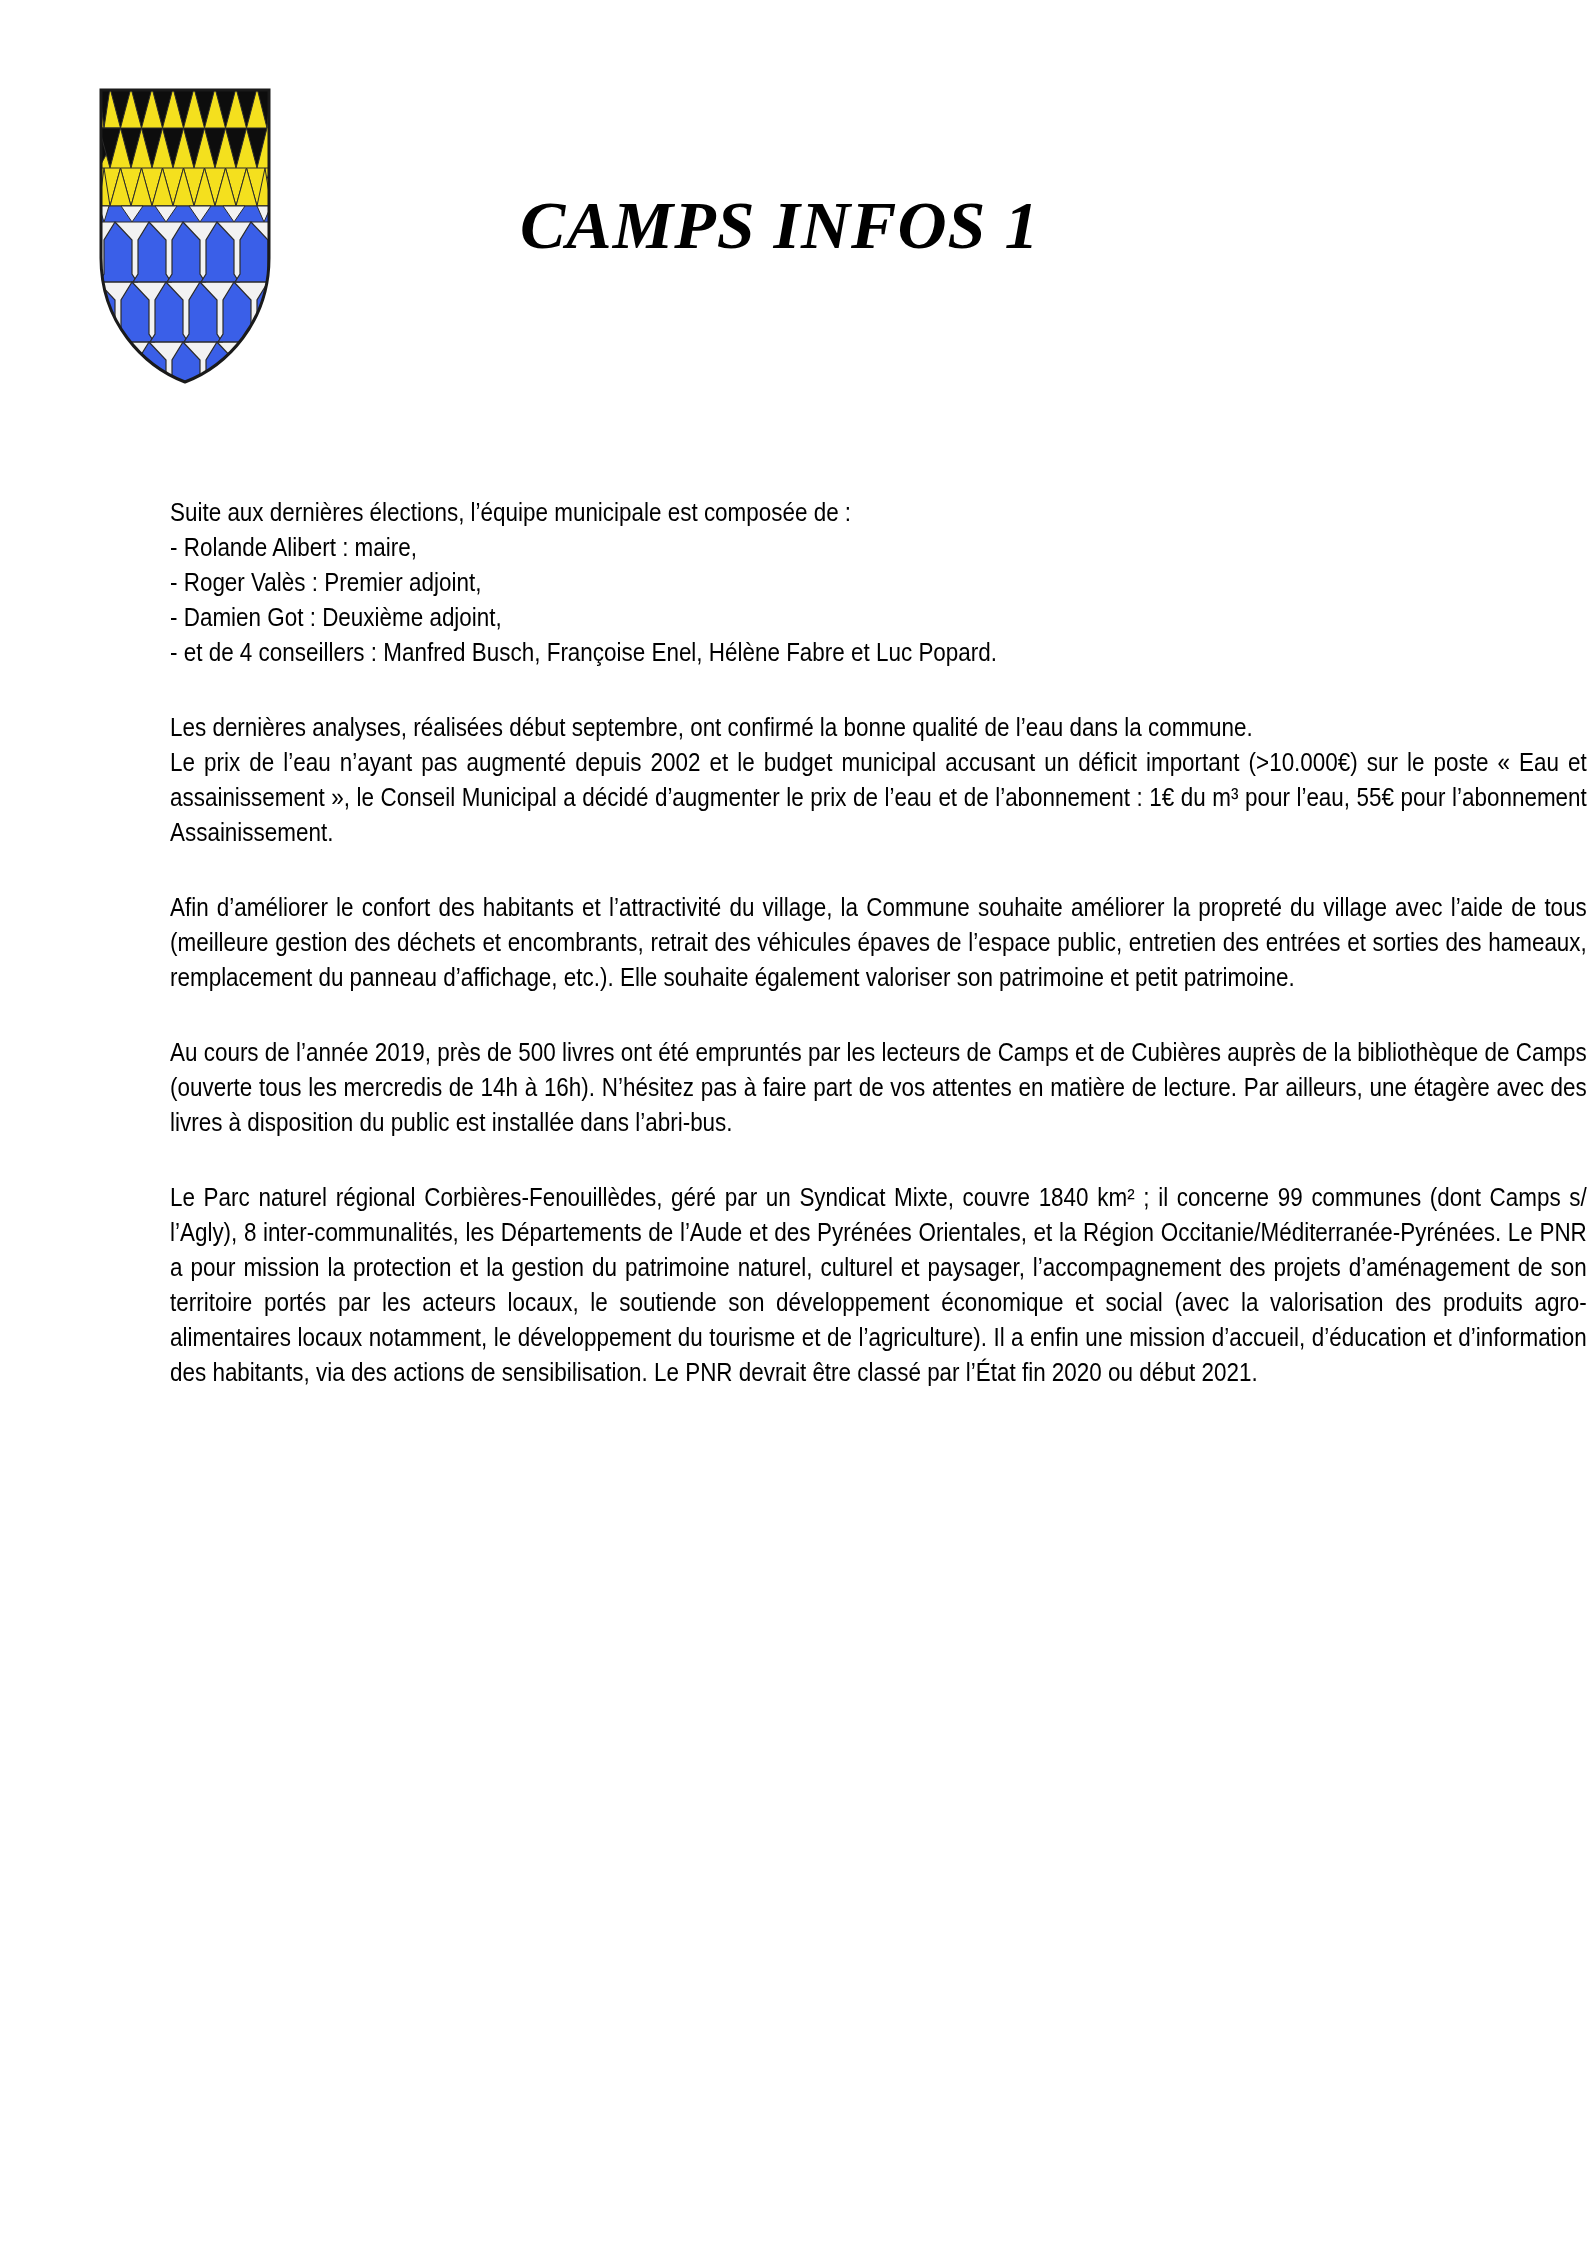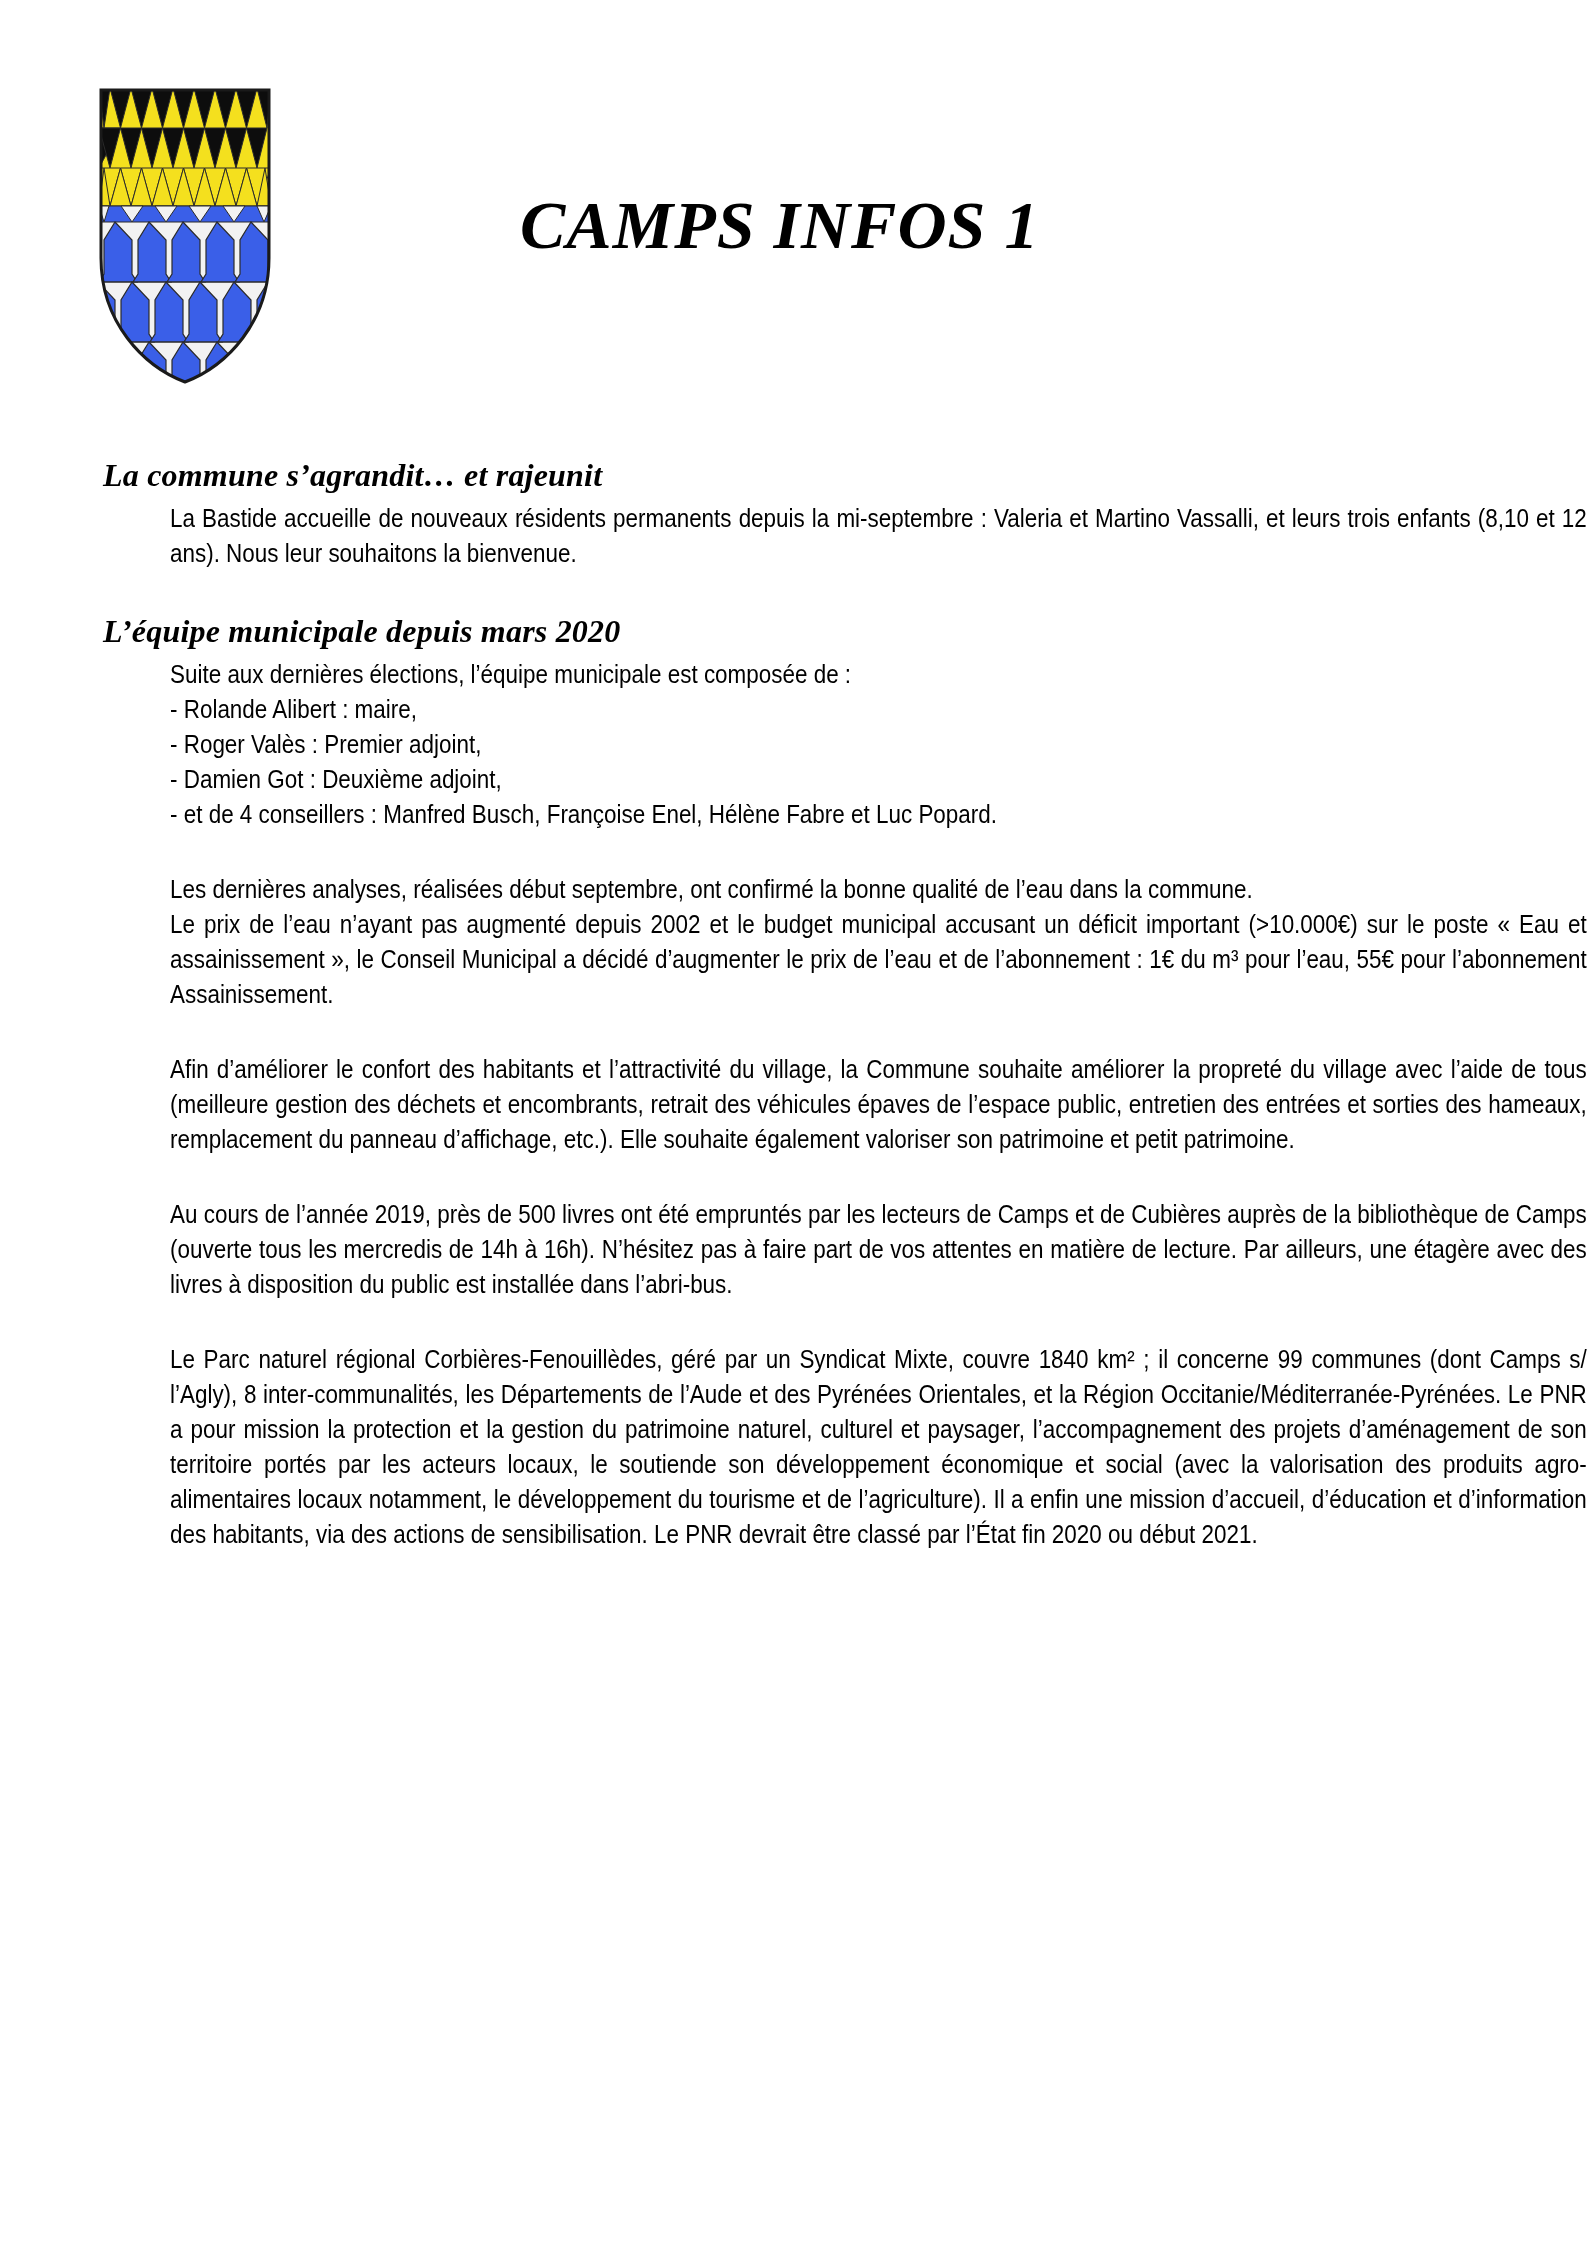--- a/index.html
+++ b/index.html
@@ -209,31 +209,24 @@
       </g>
 
       <path d="M2,2 L170,2 L170,170 C170,234 128,278 86,294 C44,278 2,234 2,170 Z" fill="none" stroke="#1a1a1a" stroke-width="3"></path>
     </svg>
 
     <div class="doc-title">CAMPS INFOS 1</div>
   </div>
 
   <div class="content">
 
-    <div class="section">
-      <h2 class="heading">La commune s’agrandit… et rajeunit</h2>
-      <div class="body-block">
-        <p class="para">La Bastide accueille de nouveaux résidents permanents depuis la mi-septembre : Valeria et Martino Vassalli, et leurs trois enfants (8,10 et 12 ans). Nous leur souhaitons la bienvenue.</p>
-      </div>
-    </div>
-
-    <div class="gap-lg"></div>
-
-    <div class="section">
-      <h2 class="heading">L’équipe municipale depuis mars 2020</h2>
+
+    <div class="gap-lg"></div>
+
+    <div class="section">
       <div class="body-block">
         <p class="para nojustify">Suite aux dernières élections, l’équipe municipale est composée de :</p>
         <p class="para nojustify">- Rolande Alibert : maire,</p>
         <p class="para nojustify">- Roger Valès : Premier adjoint,</p>
         <p class="para nojustify">- Damien Got : Deuxième adjoint,</p>
         <p class="para nojustify">- et de 4 conseillers : Manfred Busch, Françoise Enel, Hélène Fabre et Luc Popard.</p>
       </div>
     </div>
 
     <div class="gap-lg"></div>

